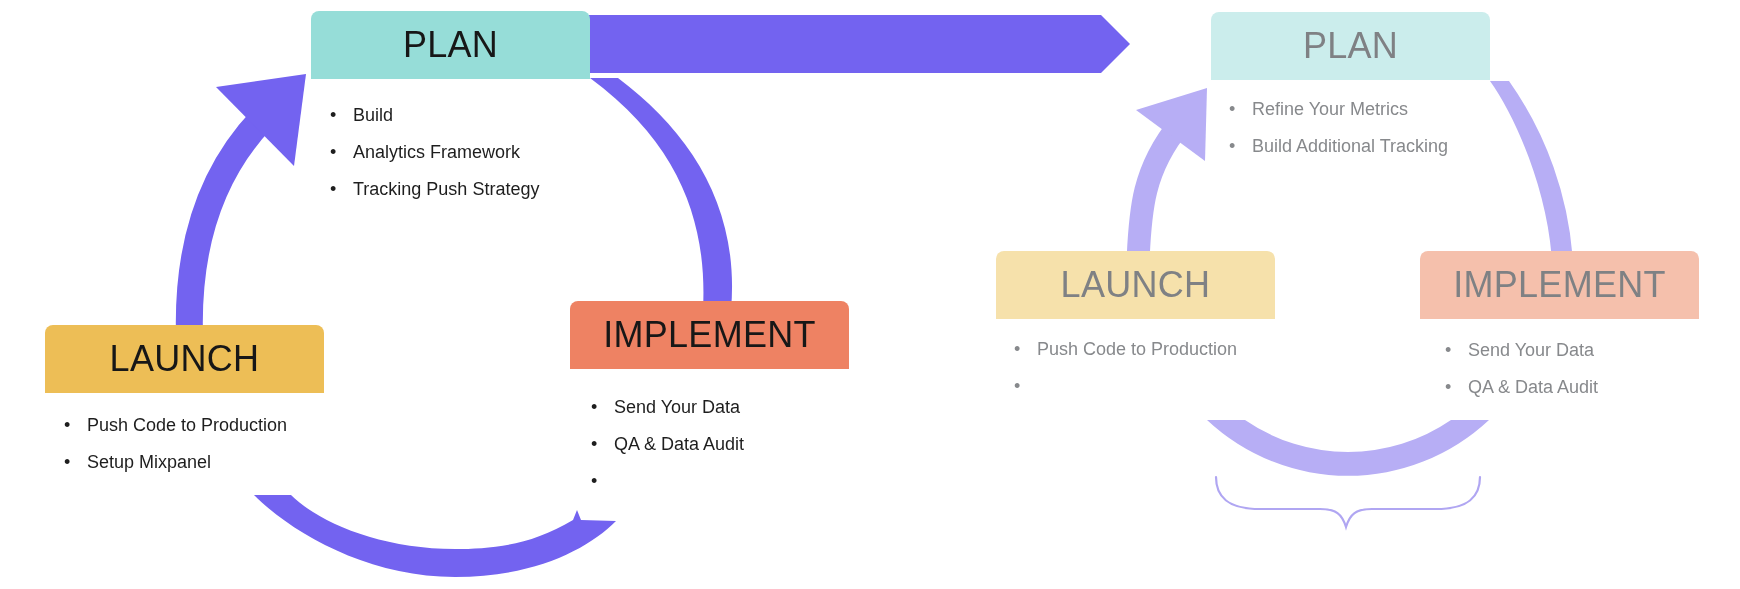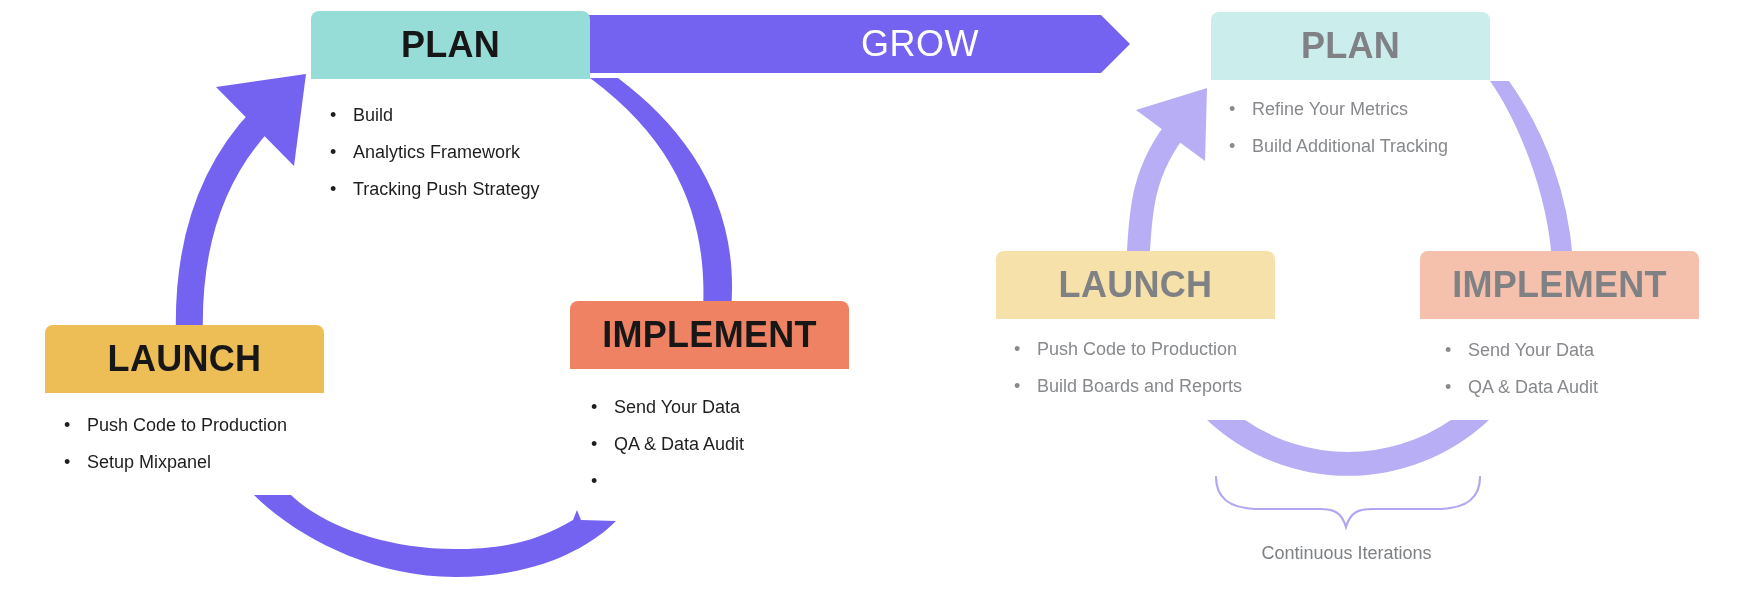--- a/index.html
+++ b/index.html
@@ -14,21 +14,21 @@
   .band-purple-fill{fill:var(--purple);}
   .band-purple-stroke{stroke:var(--purple);fill:none;stroke-width:27px;}
   .band-lilac-fill{fill:var(--lilac);}
   .band-lilac-stroke{stroke:var(--lilac);fill:none;stroke-width:23px;}
   .brace-stroke{stroke:var(--brace);fill:none;stroke-width:2.2px;stroke-linecap:round;}
   .box{
     position:absolute;z-index:2;
     width:279px;height:68px;
     border-radius:8px 8px 0 0;
     display:flex;align-items:center;justify-content:center;
-    font-size:36px;font-weight:bold;letter-spacing:0.3px;
+    font-size:36px;font-weight:normal;letter-spacing:0.3px;
     white-space:nowrap;
   }
   .box-plan-l{left:311px;top:11px;background:var(--teal);color:var(--title_dark);}
   .box-implement-l{left:570px;top:301px;background:var(--coral);color:var(--title_dark);}
   .box-launch-l{left:45px;top:325px;background:var(--gold);color:var(--title_dark);}
   .box-plan-r{left:1211px;top:12px;background:var(--teal_light);color:var(--title_gray);}
   .box-launch-r{left:996px;top:251px;background:var(--gold_light);color:var(--title_gray);}
   .box-implement-r{left:1420px;top:251px;background:var(--coral_light);color:var(--title_gray);}
   .grow-label{
     position:absolute;z-index:2;
@@ -83,21 +83,20 @@
   <div class="box box-plan-l">
     <span>PLAN</span>
   </div>
   <div class="box box-implement-l">
     <span>IMPLEMENT</span>
   </div>
   <div class="box box-launch-l">
     <span>LAUNCH</span>
   </div>
 
-  <div class="grow-label">GROW</div>
 
   <div class="box box-plan-r">
     <span>PLAN</span>
   </div>
   <div class="box box-launch-r">
     <span>LAUNCH</span>
   </div>
   <div class="box box-implement-r">
     <span>IMPLEMENT</span>
   </div>
@@ -150,29 +149,27 @@
         <span>Build Additional Tracking</span>
       </div>
   </div>
   <div class="bullets bullets-gray bl-launch-r">
     <div class="bullet-row">
         <span class="dot">•</span>
         <span>Push Code to Production</span>
       </div>
     <div class="bullet-row">
         <span class="dot">•</span>
-        <span>Build Boards and Reports</span>
       </div>
   </div>
   <div class="bullets bullets-gray bl-implement-r">
     <div class="bullet-row">
         <span class="dot">•</span>
         <span>Send Your Data</span>
       </div>
     <div class="bullet-row">
         <span class="dot">•</span>
         <span>QA &amp; Data Audit</span>
       </div>
   </div>
 
-  <div class="caption">Continuous Iterations</div>
 
 </div>
 
 </body></html>

